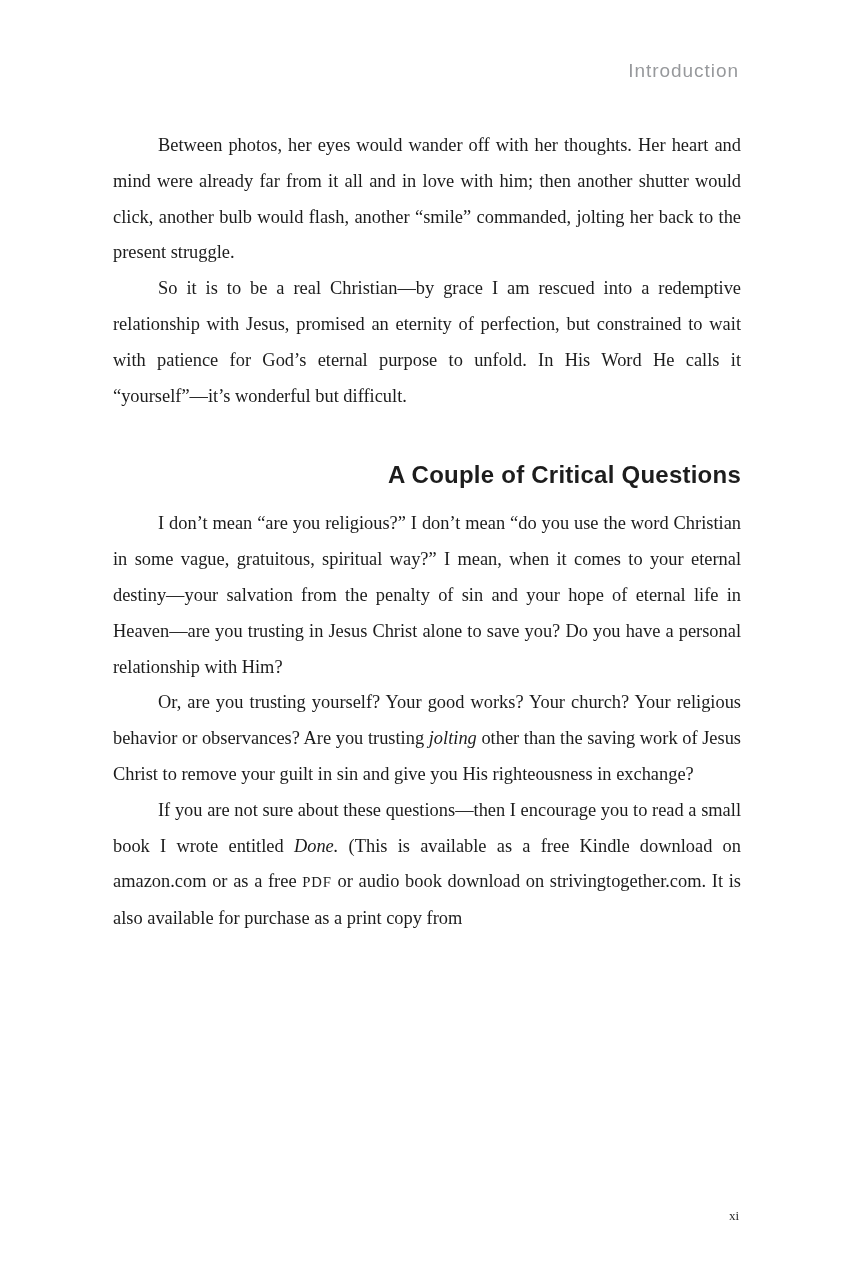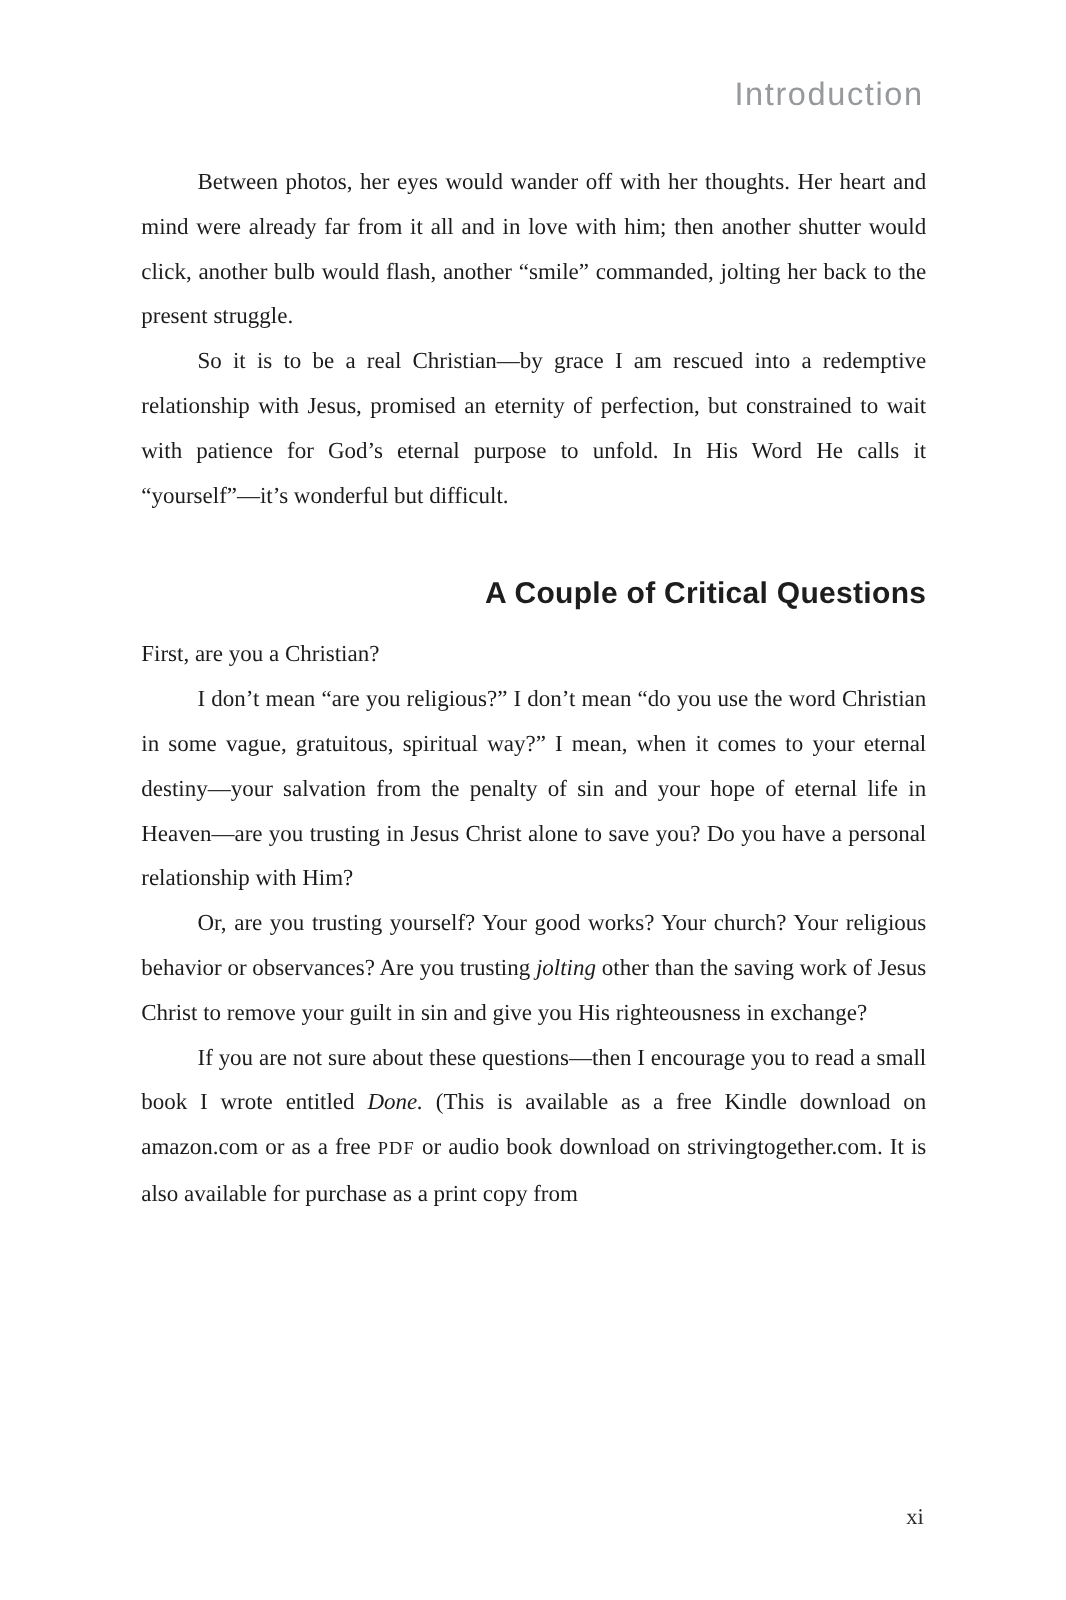--- a/index.html
+++ b/index.html
@@ -12,21 +12,21 @@
     width: 853px;
     height: 1280px;
     background: #ffffff;
     overflow: hidden;
   }
   .running-header {
     position: absolute;
     top: 60px;
     right: 114px;
     font-family: "Liberation Sans", sans-serif;
-    font-size: 26px;
+    font-size: 19px;
     font-weight: 400;
     color: #97999c;
     letter-spacing: 0.05em;
   }
   .body-text {
     position: absolute;
     left: 113px;
     top: 128px;
     width: 628px;
     font-family: "Liberation Serif", "DejaVu Serif", serif;
@@ -57,42 +57,41 @@
   }
   .smallcaps {
     font-size: 0.8em;
     letter-spacing: 0.06em;
   }
   .page-number {
     position: absolute;
     bottom: 56px;
     right: 114px;
     font-family: "Liberation Serif", "DejaVu Serif", serif;
-    font-size: 18px;
+    font-size: 13px;
     color: #2a2a2a;
   }
 </style>
 </head>
 <body>
 
 <div class="page">
 
   <div class="running-header">Introduction</div>
 
   <div class="body-text">
 
     <div id="before-heading">
         <p class="para indent"><span>Between photos, her eyes would wander off with her thoughts. Her heart and mind were already far from it all and in love with him; then another shutter would click, another bulb would flash, another “smile” commanded, jolting her back to the present struggle.</span></p>
         <p class="para indent"><span>So it is to be a real Christian—by grace I am rescued into a redemptive relationship with Jesus, promised an eternity of perfection, but constrained to wait with patience for God’s eternal purpose to unfold. In His Word He calls it “yourself”—it’s wonderful but difficult.</span></p>
       </div>
 
     <h2 class="section-heading">A Couple of Critical Questions</h2>
 
     <div id="after-heading">
-        <p class="para"><span>First, are you a Christian?</span></p>
         <p class="para indent"><span>I don’t mean “are you religious?” I don’t mean “do you use the word Christian in some vague, gratuitous, spiritual way?” I mean, when it comes to your eternal destiny—your salvation from the penalty of sin and your hope of eternal life in Heaven—are you trusting in Jesus Christ alone to save you? Do you have a personal relationship with Him?</span></p>
         <p class="para indent"><span>Or, are you trusting yourself? Your good works? Your church? Your religious behavior or observances? Are you trusting </span><span class="italic">jolting</span><span> other than the saving work of Jesus Christ to remove your guilt in sin and give you His righteousness in exchange?</span></p>
         <p class="para indent"><span>If you are not sure about these questions—then I encourage you to read a small book I wrote entitled </span><span class="italic">Done.</span><span> (This is available as a free Kindle download on amazon.com or as a free </span><span class="smallcaps">PDF</span><span> or audio book download on strivingtogether.com. It is also available for purchase as a print copy from</span></p>
       </div>
 
   </div>
 
   <div class="page-number">xi</div>
 
 </div>

